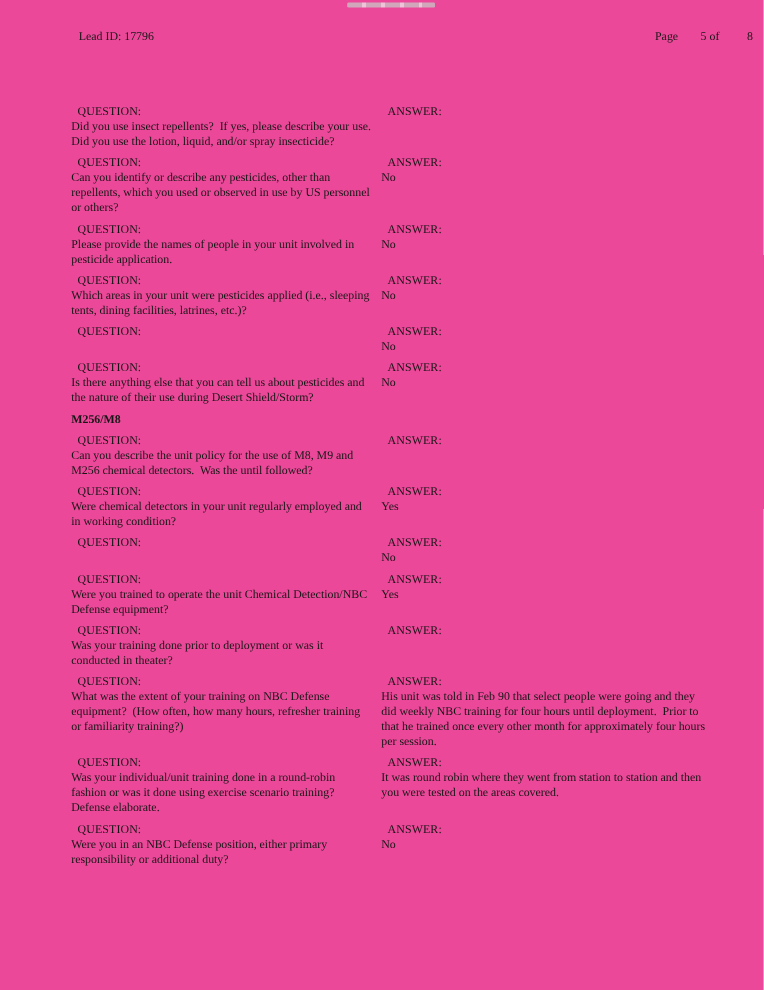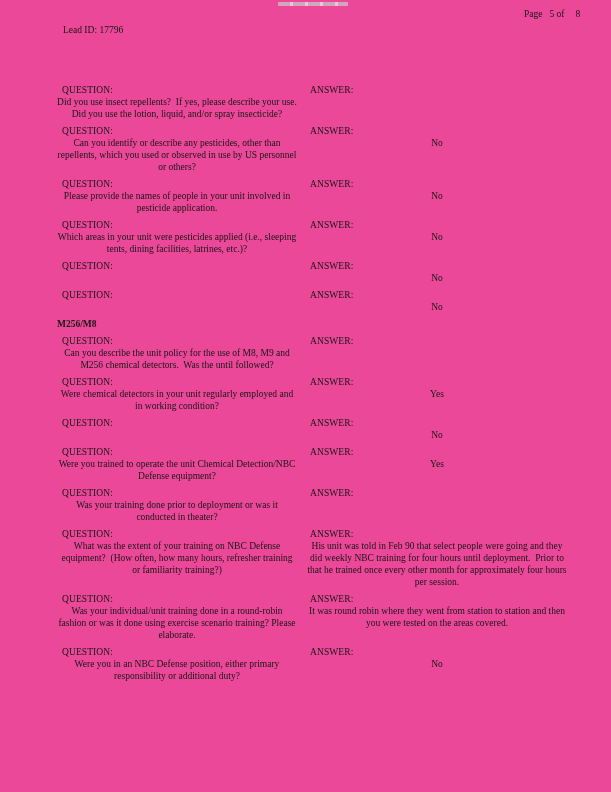--- a/index.html
+++ b/index.html
@@ -29,44 +29,44 @@
     border-radius: 1px;
   }
   .hdr-left {
     position: absolute;
     top: 24px;
     left: 63px;
     white-space: pre;
   }
   .hdr-right {
     position: absolute;
-    top: 8px;
+    top: 24px;
     left: 524px;
     display: flex;
     align-items: flex-end;
+    gap: 11px;
   }
   .hdr-right .pg-word { margin-right: 7px; }
   .hdr-right .pg-of   { margin-right: 11px; }
   .content {
     padding: 79px 42px 0 57px;
   }
   .qa-row {
     display: flex;
     margin-top: 5px;
   }
   .q-col { width: 248px; }
   .a-col { width: 264px; }
   .lbl {
     font-weight: normal;
     padding-left: 5px;
     letter-spacing: 0.1px;
   }
   .body-text {
     white-space: pre-wrap;
-    text-align: center;
   }
   .q-col .body-text { padding-right: 8px; }
   .section-hdr {
     font-weight: bold;
     margin-top: 5px;
   }
 </style>
 </head>
 <body>
 
@@ -127,20 +127,21 @@
           <div class="lbl">QUESTION:</div>
         </div>
         <div class="a-col">
           <div class="lbl">ANSWER:</div>
           <div class="body-text">No</div>
         </div>
       </div>
       <div class="qa-row">
         <div class="q-col">
           <div class="lbl">QUESTION:</div>
+          <div class="body-text">Is there anything else that you can tell us about pesticides and the nature of their use during Desert Shield/Storm?</div>
         </div>
         <div class="a-col">
           <div class="lbl">ANSWER:</div>
           <div class="body-text">No</div>
         </div>
       </div>
       <div class="section-hdr">M256/M8</div>
       <div class="qa-row">
         <div class="q-col">
           <div class="lbl">QUESTION:</div>
@@ -196,21 +197,21 @@
           <div class="body-text">What was the extent of your training on NBC Defense equipment?  (How often, how many hours, refresher training or familiarity training?)</div>
         </div>
         <div class="a-col">
           <div class="lbl">ANSWER:</div>
           <div class="body-text">His unit was told in Feb 90 that select people were going and they did weekly NBC training for four hours until deployment.  Prior to that he trained once every other month for approximately four hours per session.</div>
         </div>
       </div>
       <div class="qa-row">
         <div class="q-col">
           <div class="lbl">QUESTION:</div>
-          <div class="body-text">Was your individual/unit training done in a round-robin fashion or was it done using exercise scenario training? Please elaborate.</div>
+          <div class="body-text">Was your individual/unit training done in a round-robin fashion or was it done using exercise scenario training? Defense elaborate.</div>
         </div>
         <div class="a-col">
           <div class="lbl">ANSWER:</div>
           <div class="body-text">It was round robin where they went from station to station and then you were tested on the areas covered.</div>
         </div>
       </div>
       <div class="qa-row">
         <div class="q-col">
           <div class="lbl">QUESTION:</div>
           <div class="body-text">Were you in an NBC Defense position, either primary responsibility or additional duty?</div>

